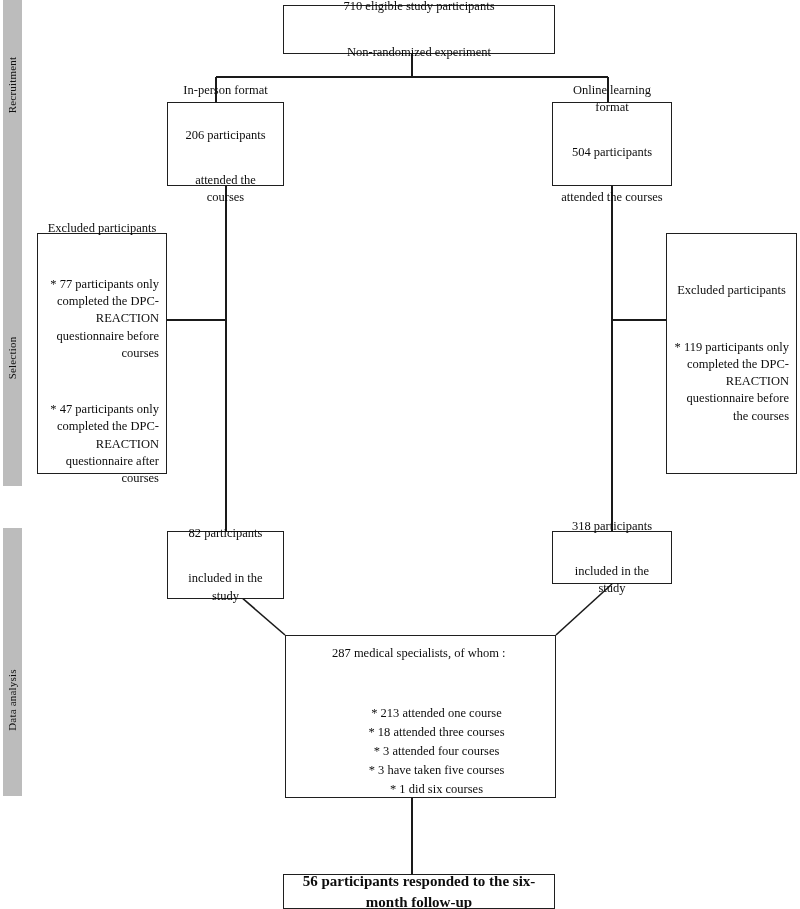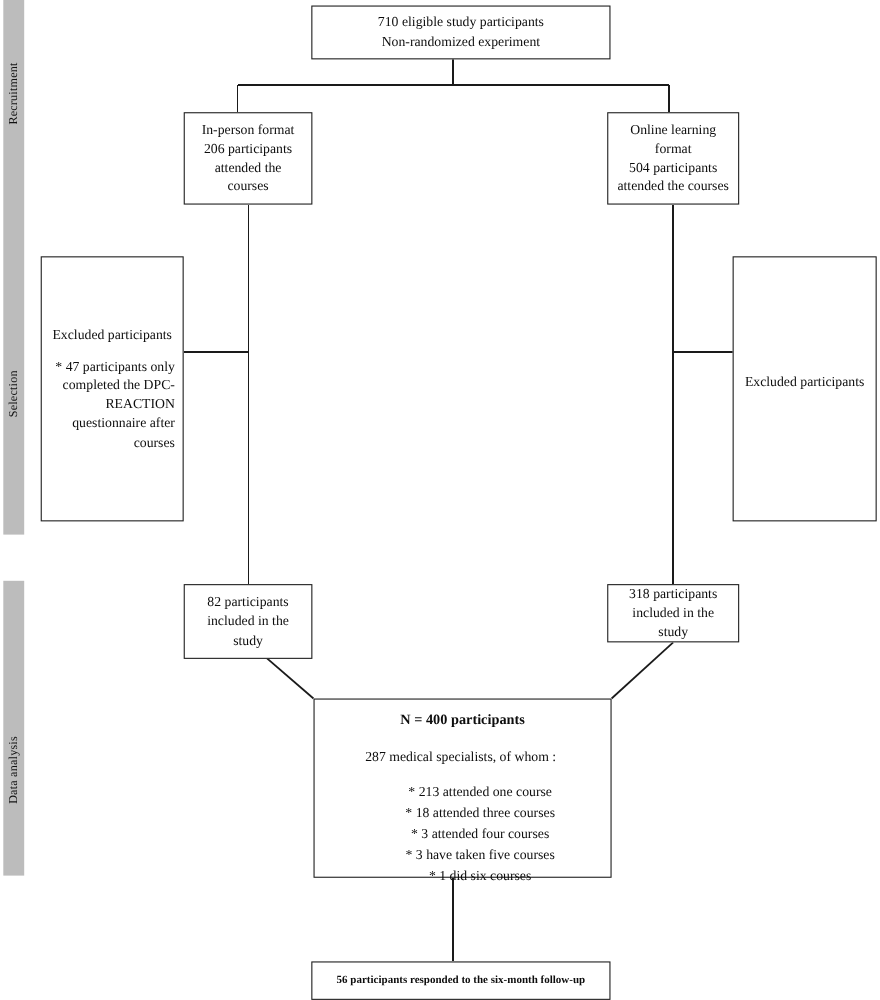--- a/index.html
+++ b/index.html
@@ -58,20 +58,21 @@
     background: #ffffff;
     color: #0d0d0d;
     display: flex;
     flex-direction: column;
     justify-content: center;
     align-items: center;
     text-align: center;
     font-size: 12.5px;
     line-height: 1.38;
     padding: 5px 7px;
+    gap: 28px;
   }
   .node .line { display: block; }
   
   .node.left-text {
     text-align: right;
   }
   .node-title {
     display: block;
     margin-bottom: 11px;
   }
@@ -105,21 +106,21 @@
     text-align: center;
     padding-left: 32px;
   }
   .analysis-list .item {
     display: block;
     font-size: 12.5px;
     line-height: 1.52;
   }
   .node.followup {
     font-weight: bold;
-    font-size: 10px;
+    font-size: 15px;
     padding: 4px 8px;
   }
 </style>
 </head>
 <body>
 
 <div id="canvas">
 
   <div class="phase-bar" style="top:0px; height:486px;"></div>
   <div class="phase-bar" style="top:528px; height:268px;"></div>
@@ -159,39 +160,40 @@
   </div>
 
   <div class="node" style="left:552px; top:102px; width:120px; height:84px;">
     <span class="line">Online learning format</span>
     <span class="line">504 participants</span>
     <span class="line">attended the courses</span>
   </div>
 
   <div class="node left-text" style="left:37px; top:233px; width:130px; height:241px;">
     <span class="node-title">Excluded participants</span>
+    <span class="node-para">* 77 participants only completed the DPC-REACTION questionnaire before courses</span>
     <span class="node-para">* 47 participants only completed the DPC-REACTION questionnaire after courses</span>
   </div>
 
   <div class="node left-text" style="left:666px; top:233px; width:131px; height:241px;">
     <span class="node-title">Excluded participants</span>
+    <span class="node-para">* 119 participants only completed the DPC-REACTION questionnaire before the courses</span>
   </div>
 
   <div class="node" style="left:167px; top:531px; width:117px; height:68px;">
     <span class="line">82 participants</span>
     <span class="line">included in the study</span>
   </div>
 
   <div class="node" style="left:552px; top:531px; width:120px; height:53px;">
     <span class="line">318 participants</span>
     <span class="line">included in the study</span>
   </div>
 
   <div class="node analysis" style="left:285px; top:635px; width:271px; height:163px;">
-    <span class="analysis-title">N = 400 participants</span>
     <span class="analysis-sub">287 medical specialists, of whom :</span>
     <span class="analysis-list">
       <span class="item">* 213 attended one course</span>
       <span class="item">* 18 attended three courses</span>
       <span class="item">* 3 attended four courses</span>
       <span class="item">* 3 have taken five courses</span>
       <span class="item">* 1 did six courses</span>
     </span>
   </div>
 

